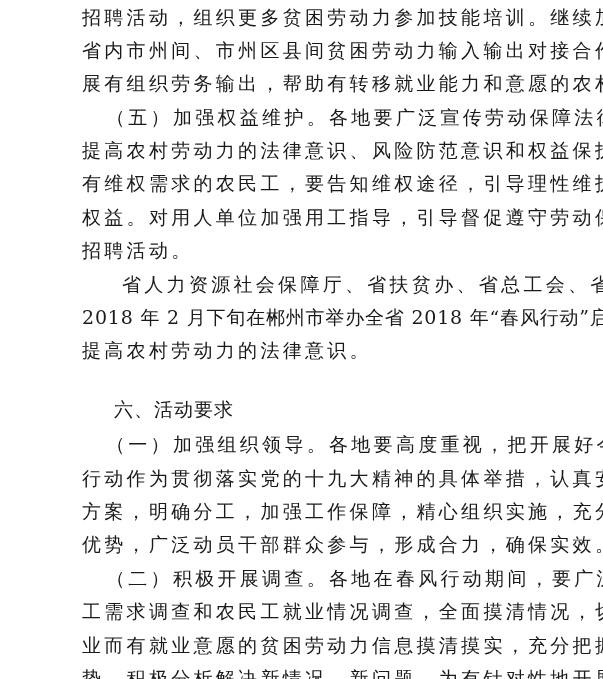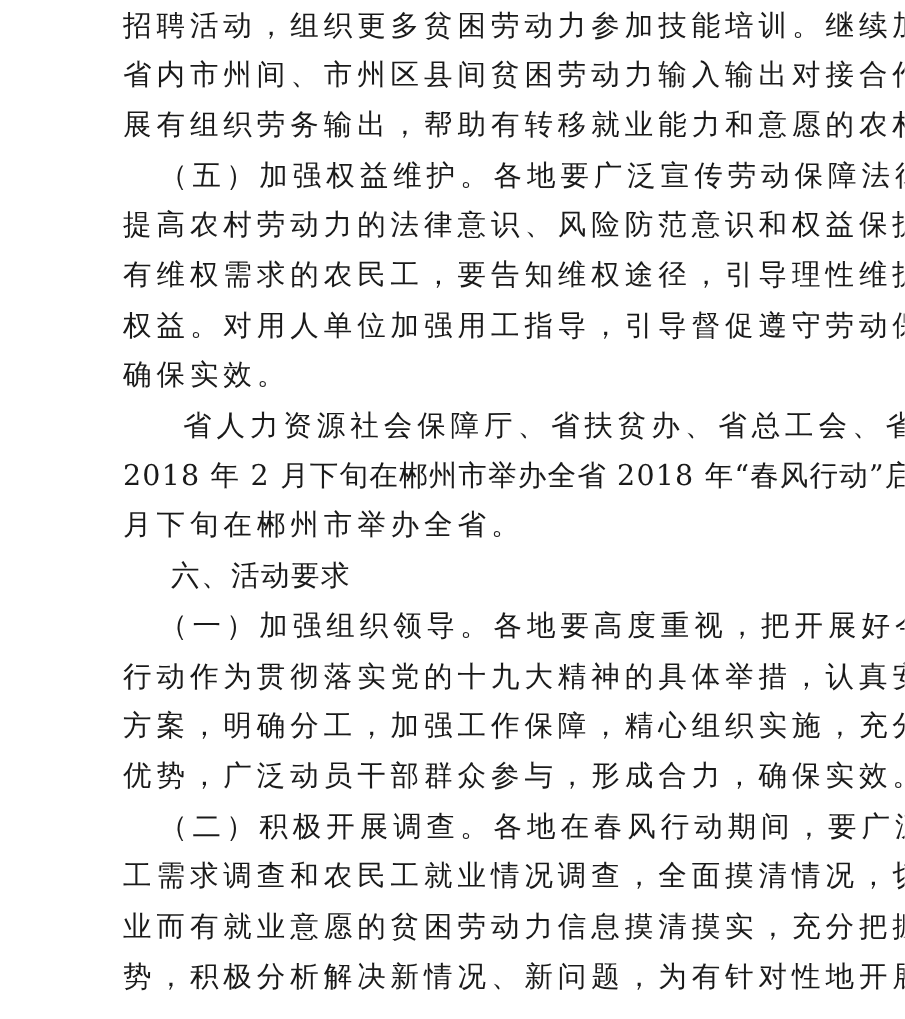--- a/index.html
+++ b/index.html
@@ -3,38 +3,38 @@
 <meta charset="utf-8">
 <style>
   html, body { margin:0; padding:0; background:#ffffff; }
   body { width:603px; height:679px; overflow:hidden; position:relative;
          font-family:"DejaVu Serif","Liberation Serif",serif; color:#1a1a1a; }
   .page { position:absolute; left:82px; top:0; width:456px; }
   .line { height:33.4px; line-height:33.4px; font-size:19px; letter-spacing:3.3px;
           white-space:nowrap; }
   .line.first { margin-top:0.5px; }
   .indent { padding-left:40px; }
-  .heading { font-family:Liberation Sans, sans-serif; letter-spacing:1px; }
+  .heading { font-family:Liberation Mono, monospace; letter-spacing:1px;margin-top:27px; }
   .dense { letter-spacing:0.8px; }
 </style>
 </head>
 <body>
 
 <div class="page">
   <div class="line first">招聘活动，组织更多贫困劳动力参加技能培训。继续加强省际间、</div>
   <div class="line">省内市州间、市州区县间贫困劳动力输入输出对接合作机制，开</div>
   <div class="line">展有组织劳务输出，帮助有转移就业能力和意愿的农村劳动力特</div>
   <div class="line indent" style="padding-left:24px;">（五）加强权益维护。各地要广泛宣传劳动保障法律法规，</div>
   <div class="line">提高农村劳动力的法律意识、风险防范意识和权益保护意识。对</div>
   <div class="line">有维权需求的农民工，要告知维权途径，引导理性维护自身合法</div>
   <div class="line">权益。对用人单位加强用工指导，引导督促遵守劳动保障法律法</div>
-  <div class="line">确保实效。</div>
+  <div class="line">招聘活动。</div>
   <div class="line indent">省人力资源社会保障厅、省扶贫办、省总工会、省妇联将于</div>
   <div class="line dense">2018 年 2 月下旬在郴州市举办全省 2018 年“春风行动”启动仪式</div>
-  <div class="line">月下旬在郴州市举办全省。</div>
+  <div class="line">提高农村劳动力的法律意识。</div>
   <div class="line indent heading" style="padding-left:32px;">六、活动要求</div>
   <div class="line indent" style="padding-left:24px;">（一）加强组织领导。各地要高度重视，把开展好今年春风</div>
   <div class="line">行动作为贯彻落实党的十九大精神的具体举措，认真安排，制定</div>
   <div class="line">方案，明确分工，加强工作保障，精心组织实施，充分发挥部门</div>
   <div class="line">优势，广泛动员干部群众参与，形成合力，确保实效。</div>
   <div class="line indent" style="padding-left:24px;">（二）积极开展调查。各地在春风行动期间，要广泛开展用</div>
   <div class="line">工需求调查和农民工就业情况调查，全面摸清情况，切实把未就</div>
   <div class="line">业而有就业意愿的贫困劳动力信息摸清摸实，充分把握发展趋</div>
   <div class="line">势，积极分析解决新情况、新问题，为有针对性地开展供需对接</div>
 </div>

